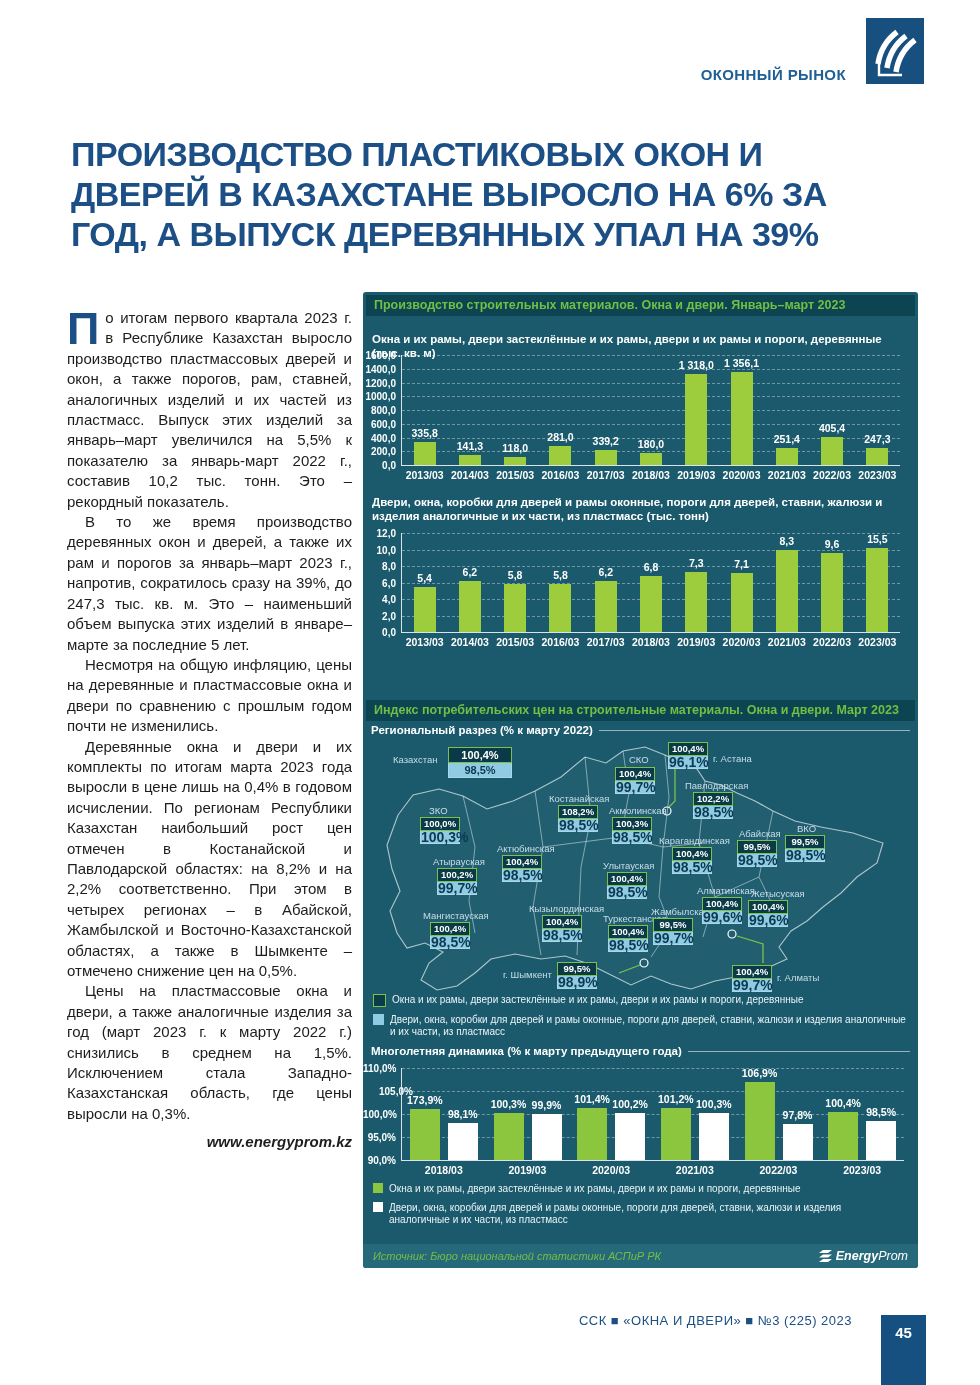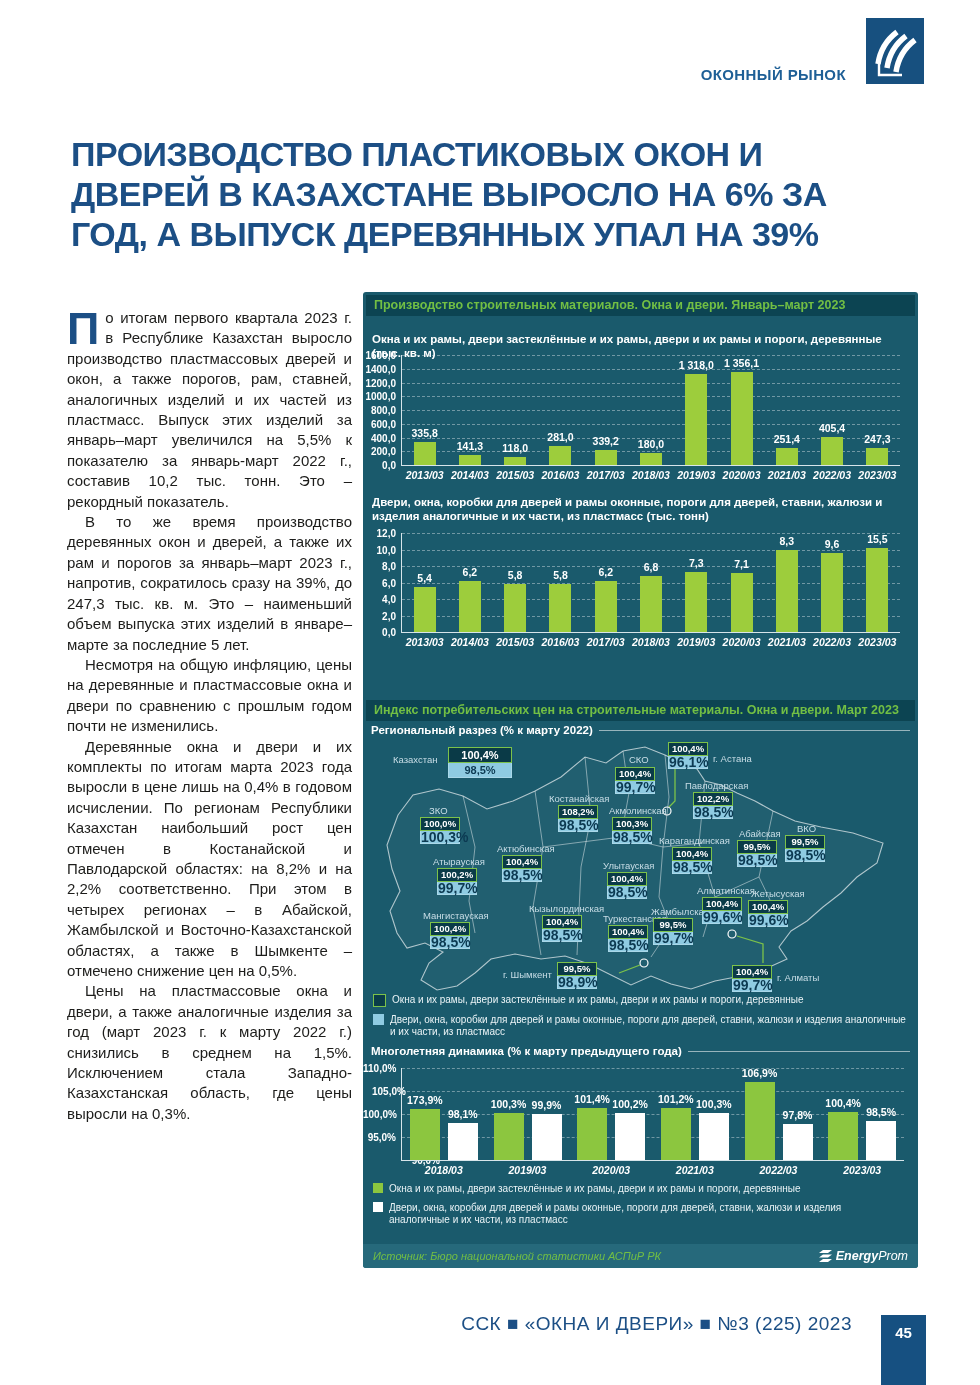--- a/index.html
+++ b/index.html
@@ -31,21 +31,21 @@
   .psub{position:absolute;left:9px;color:#ffffff;font-weight:bold;font-size:11.5px;line-height:13.5px;width:540px;}
   .sec{position:absolute;left:8px;right:8px;display:flex;align-items:center;gap:6px;color:#ffffff;
        font-weight:bold;font-size:11.5px;white-space:nowrap;}
   .sec .line{flex:1;height:1px;background:rgba(255,255,255,.55);}
 
   
   .plot{position:absolute;border-left:1px solid #d7e5ea;border-bottom:1px solid #d7e5ea;}
   .grid{position:absolute;left:0;right:0;height:0;border-top:1px dashed rgba(255,255,255,.38);}
   .bar{position:absolute;}
   .blab{position:absolute;color:#ffffff;font-weight:bold;font-size:10.5px;text-align:center;white-space:nowrap;}
-  .xlab{position:absolute;color:#ffffff;font-weight:bold;font-size:10.5px;text-align:center;font-style:italic;}
+  .xlab{position:absolute;color:#ffffff;font-weight:bold;font-size:10.5px;text-align:center;}
   .tick{position:absolute;color:#ffffff;font-weight:bold;font-size:10px;text-align:right;}
 
   
   .source-bar{position:absolute;left:0;right:0;bottom:0;height:24px;background:#26697B;display:flex;
               align-items:center;justify-content:space-between;padding:0 10px;}
   .source-text{color:#72BF44;font-style:italic;font-size:11px;}
   .eplogo{display:flex;align-items:center;gap:4px;color:#ffffff;font-style:italic;font-size:12.5px;}
   .eplogo b{font-weight:bold;}
 
   
@@ -62,21 +62,21 @@
   
   .legend{position:absolute;left:10px;display:flex;gap:6px;color:#EAF3F6;font-size:10px;line-height:12px;align-items:flex-start;}
   .sw{flex:0 0 auto;width:11px;height:11px;margin-top:0;}
   .sw.green-outline{background:rgba(9,57,70,.9);border:1px solid #7CC24A;}
   .sw.blue{background:#8FCBE2;}
   .sw.green-fill{background:#8CC63F;}
   .sw.white-fill{background:#ffffff;}
   .legend .txt{max-width:520px;}
 
   
-  .footer-text{position:absolute;top:1313px;right:128px;color:#1C4F85;font-size:19px;letter-spacing:.5px;white-space:nowrap;}
+  .footer-text{position:absolute;top:1313px;right:128px;color:#1C4F85;font-size:13px;letter-spacing:.5px;white-space:nowrap;}
   .page-num{position:absolute;left:881px;top:1315px;width:45px;height:70px;background:#165081;color:#ffffff;
             font-weight:bold;font-size:15px;text-align:center;padding-top:9px;box-sizing:border-box;}
 </style>
 </head>
 <body>
 
 <div id="page">
 
   <div class="logo-box">
     <svg width="58" height="66" viewBox="0 0 58 66">
@@ -93,20 +93,21 @@
     <div>ДВЕРЕЙ В КАЗАХСТАНЕ ВЫРОСЛО НА 6% ЗА</div>
     <div>ГОД, А ВЫПУСК ДЕРЕВЯННЫХ УПАЛ НА 39%</div>
   </div>
 
   <div class="article">
     <p class="first"><span class="dropcap">П</span><span>о итогам первого квартала 2023 г. в Республике Казахстан выросло производство пластмассовых дверей и окон, а также порогов, рам, ставней, аналогичных изделий и их частей из пластмасс. Выпуск этих изделий за январь–март увеличился на 5,5% к показателю за январь-март 2022 г., составив 10,2 тыс. тонн. Это – рекордный показатель.</span></p>
     <p>В то же время производство деревянных окон и дверей, а также их рам и порогов за январь–март 2023 г., напротив, сократилось сразу на 39%, до 247,3 тыс. кв. м. Это – наименьший объем выпуска этих изделий в январе–марте за последние 5 лет.</p>
     <p>Несмотря на общую инфляцию, цены на деревянные и пластмассовые окна и двери по сравнению с прошлым годом почти не изменились.</p>
     <p>Деревянные окна и двери и их комплекты по итогам марта 2023 года выросли в цене лишь на 0,4% в годовом исчислении. По регионам Республики Казахстан наибольший рост цен отмечен в Костанайской и Павлодарской областях: на 8,2% и на 2,2% соответственно. При этом в четырех регионах – в Абайской, Жамбылской и Восточно-Казахстанской областях, а также в Шымкенте – отмечено снижение цен на 0,5%.</p>
     <p>Цены на пластмассовые окна и двери, а также аналогичные изделия за год (март 2023 г. к марту 2022 г.) снизились в среднем на 1,5%. Исключением стала Западно-Казахстанская область, где цены выросли на 0,3%.</p>
+    <div class="signature">www.energyprom.kz</div>
   </div>
 
   <div class="panel" id="panel1">
     <div class="phead">Производство строительных материалов. Окна и двери. Январь–март 2023</div>
     <div class="psub" style="top:41px;">Окна и их рамы, двери застеклённые и их рамы, двери и их рамы и пороги, деревянные (тыс. кв. м)</div>
     <div class="psub" style="top:204px;">Двери, окна, коробки для дверей и рамы оконные, пороги для дверей, ставни, жалюзи и изделия аналогичные и их части, из пластмасс (тыс. тонн)</div>
     <div class="source-bar">
       <span class="source-text">Источник: Бюро национальной статистики АСПиР РК</span>
       <span class="eplogo">
         <svg width="13" height="12" viewBox="0 0 13 12">
@@ -388,24 +389,24 @@
       <span class="source-text">Источник: Бюро национальной статистики АСПиР РК</span>
       <span class="eplogo">
         <svg width="13" height="12" viewBox="0 0 13 12">
           <path d="M4,0 L13,0 L9,3 L0,3 Z" fill="#fff"></path>
             <path d="M3,4.5 L12,4.5 L8,7.5 L-1,7.5 Z" fill="#fff" transform="translate(1,0)"></path>
             <path d="M4,9 L13,9 L9,12 L0,12 Z" fill="#fff"></path>
         </svg>
         <span><b>Energy</b><span>Prom</span></span>
       </span>
     </div>
-  <div class="tick" style="left: 0px; top: 458px; width: 33px; padding-left: 44px;">90,0%</div>
+  <div class="tick" style="left: 0px; top: 458px; width: 33px;">90,0%</div>
       <div class="tick" style="left: 0px; top: 435px; width: 33px;">95,0%</div>
       <div class="tick" style="left: 0px; top: 412px; width: 33px;">100,0%</div>
-      <div class="tick" style="left: 9px; top: 389px; width: 33px;">105,0%</div>
+      <div class="tick" style="left: 16px; top: 389px; width: 33px;">105,0%</div>
       <div class="tick" style="left: 0px; top: 366px; width: 33px;">110,0%</div>
       <div class="plot" style="left: 38px; top: 371px; width: 502px; height: 92px;">
         <div class="grid" style="top: 69px;"></div>
         <div class="grid" style="top: 46px;"></div>
         <div class="grid" style="top: 23px;"></div>
         <div class="grid" style="top: 0px;"></div>
         <div class="xlab" style="left: 0px; top: 96px; width: 83.6667px;">2018/03</div>
         <div class="bar" style="left: 7.83333px; bottom: 0px; width: 30px; height: 50.6px; background: rgb(140, 198, 63);"></div>
         <div class="blab" style="left: -5.16667px; top: 26.4px; width: 56px;">173,9%</div>
         <div class="bar" style="left: 45.8333px; bottom: 0px; width: 30px; height: 37.26px; background: rgb(255, 255, 255);"></div>

